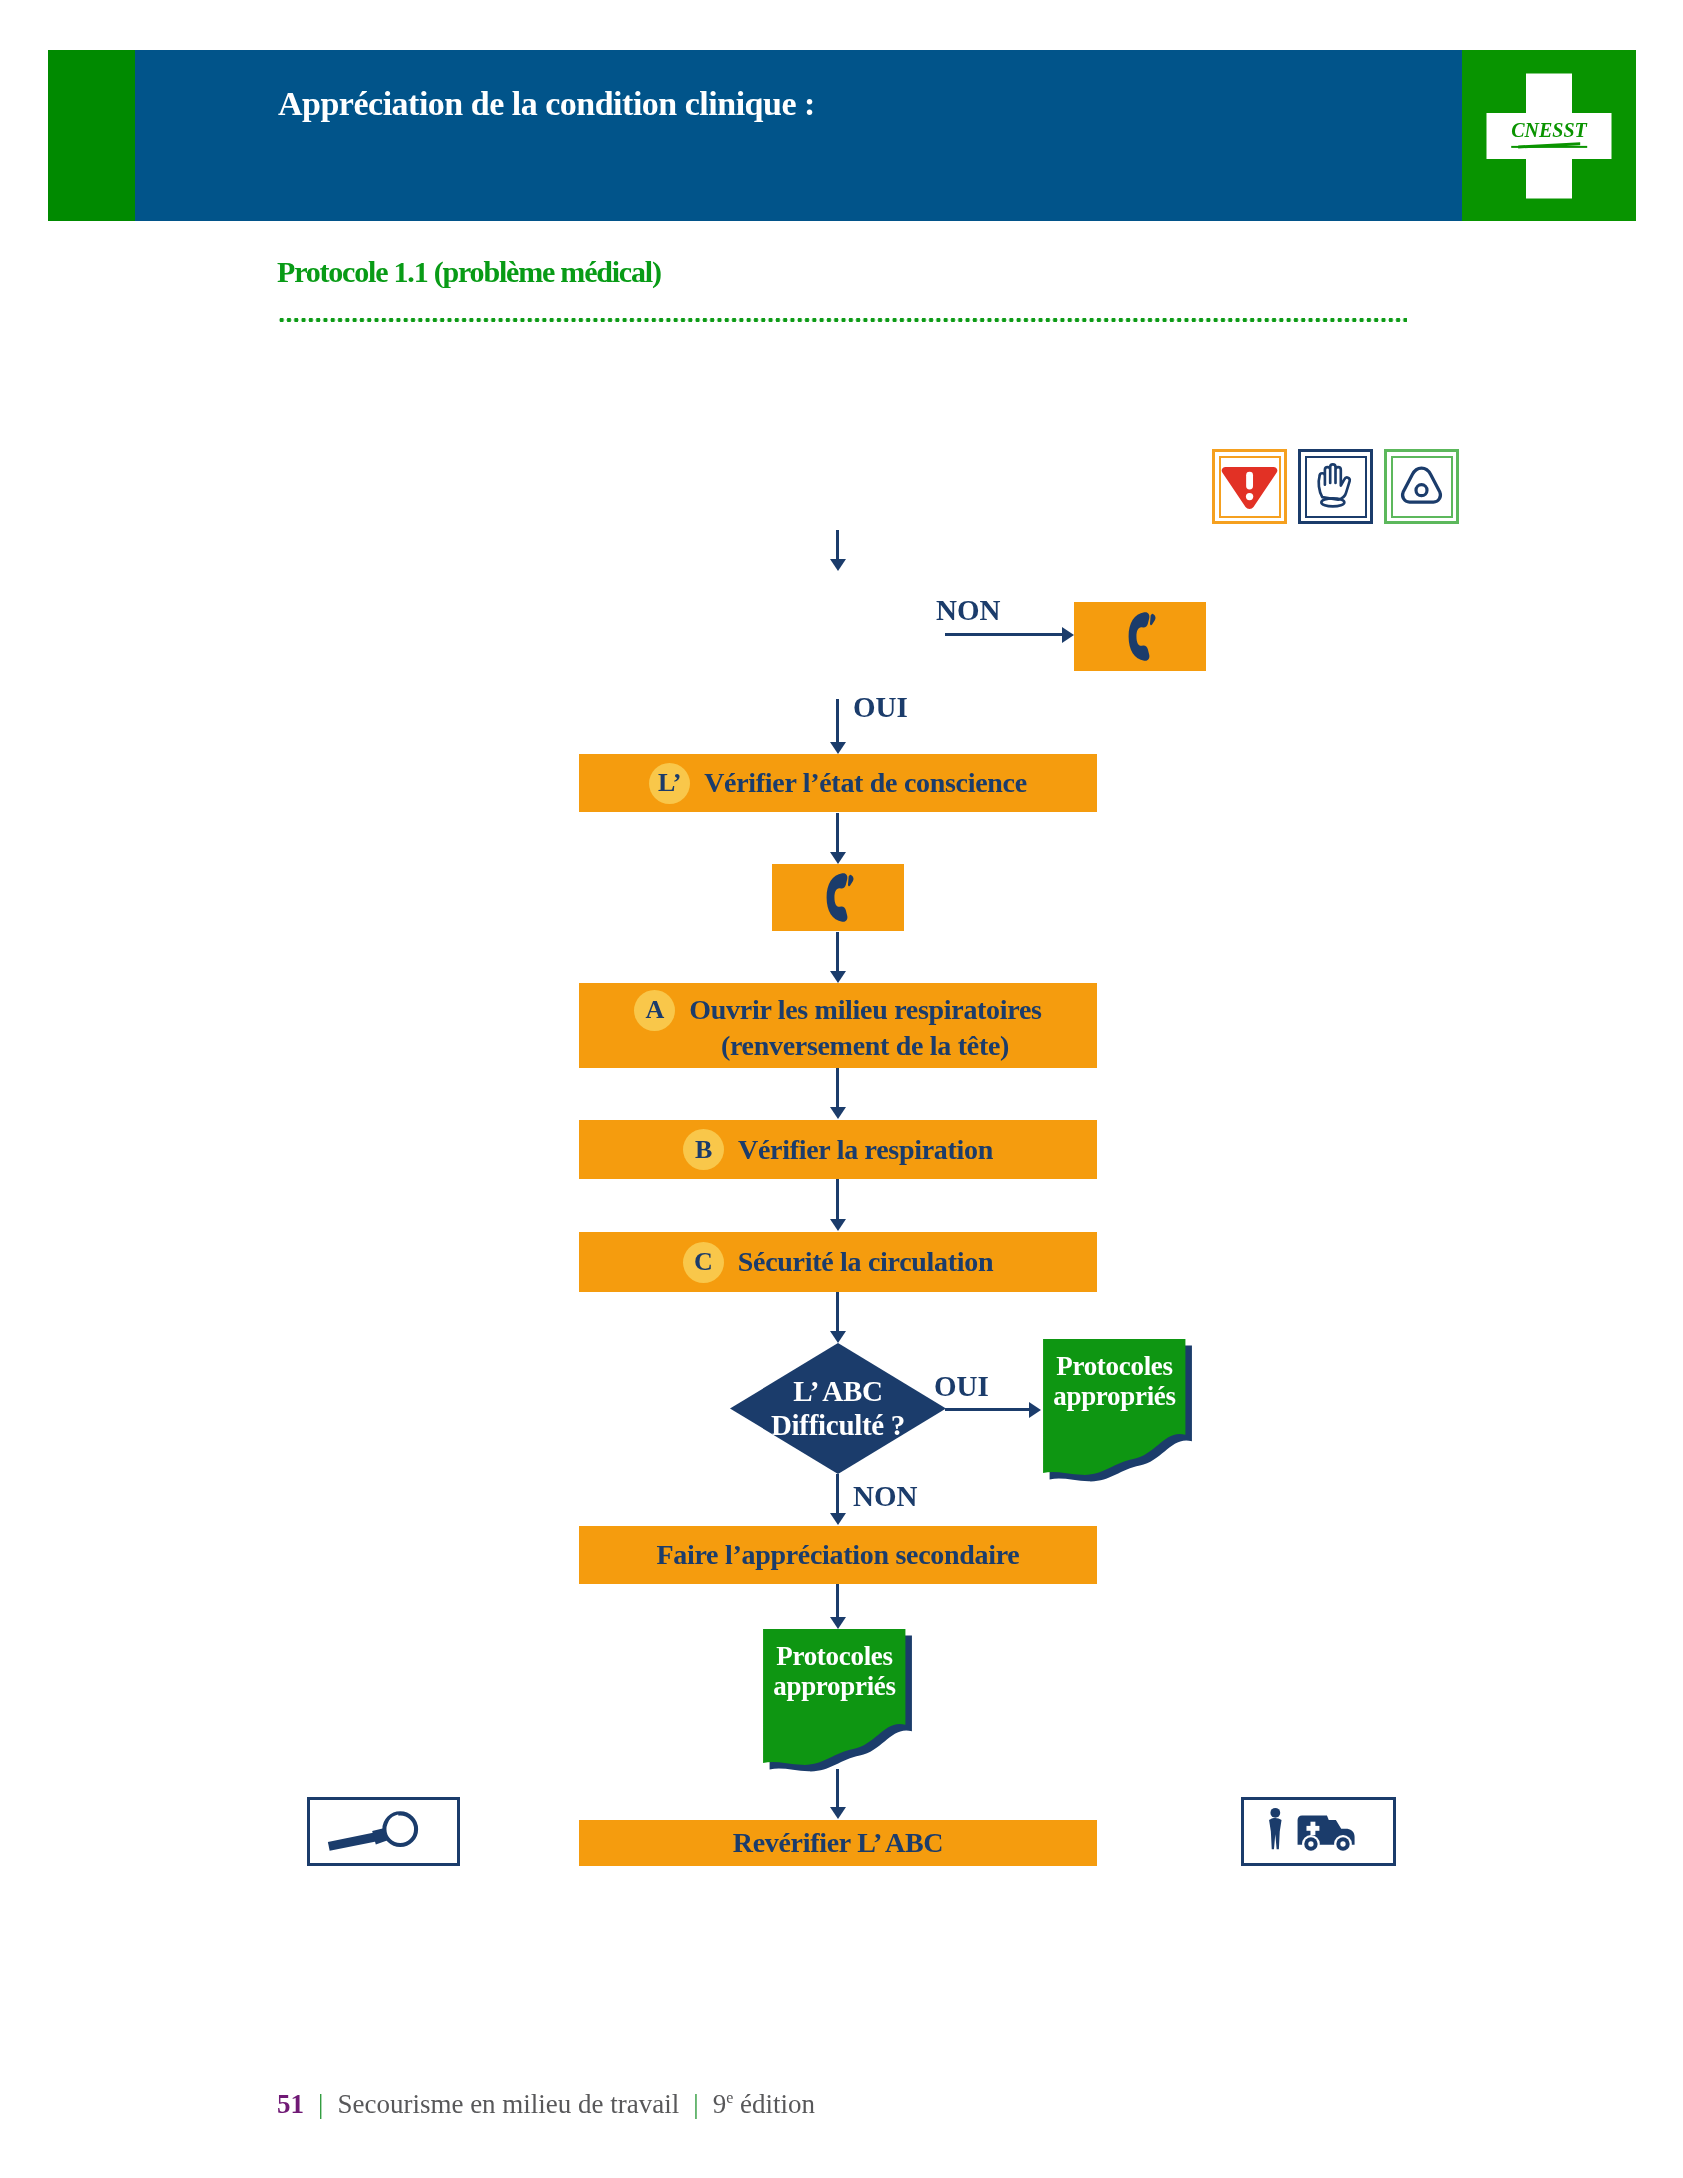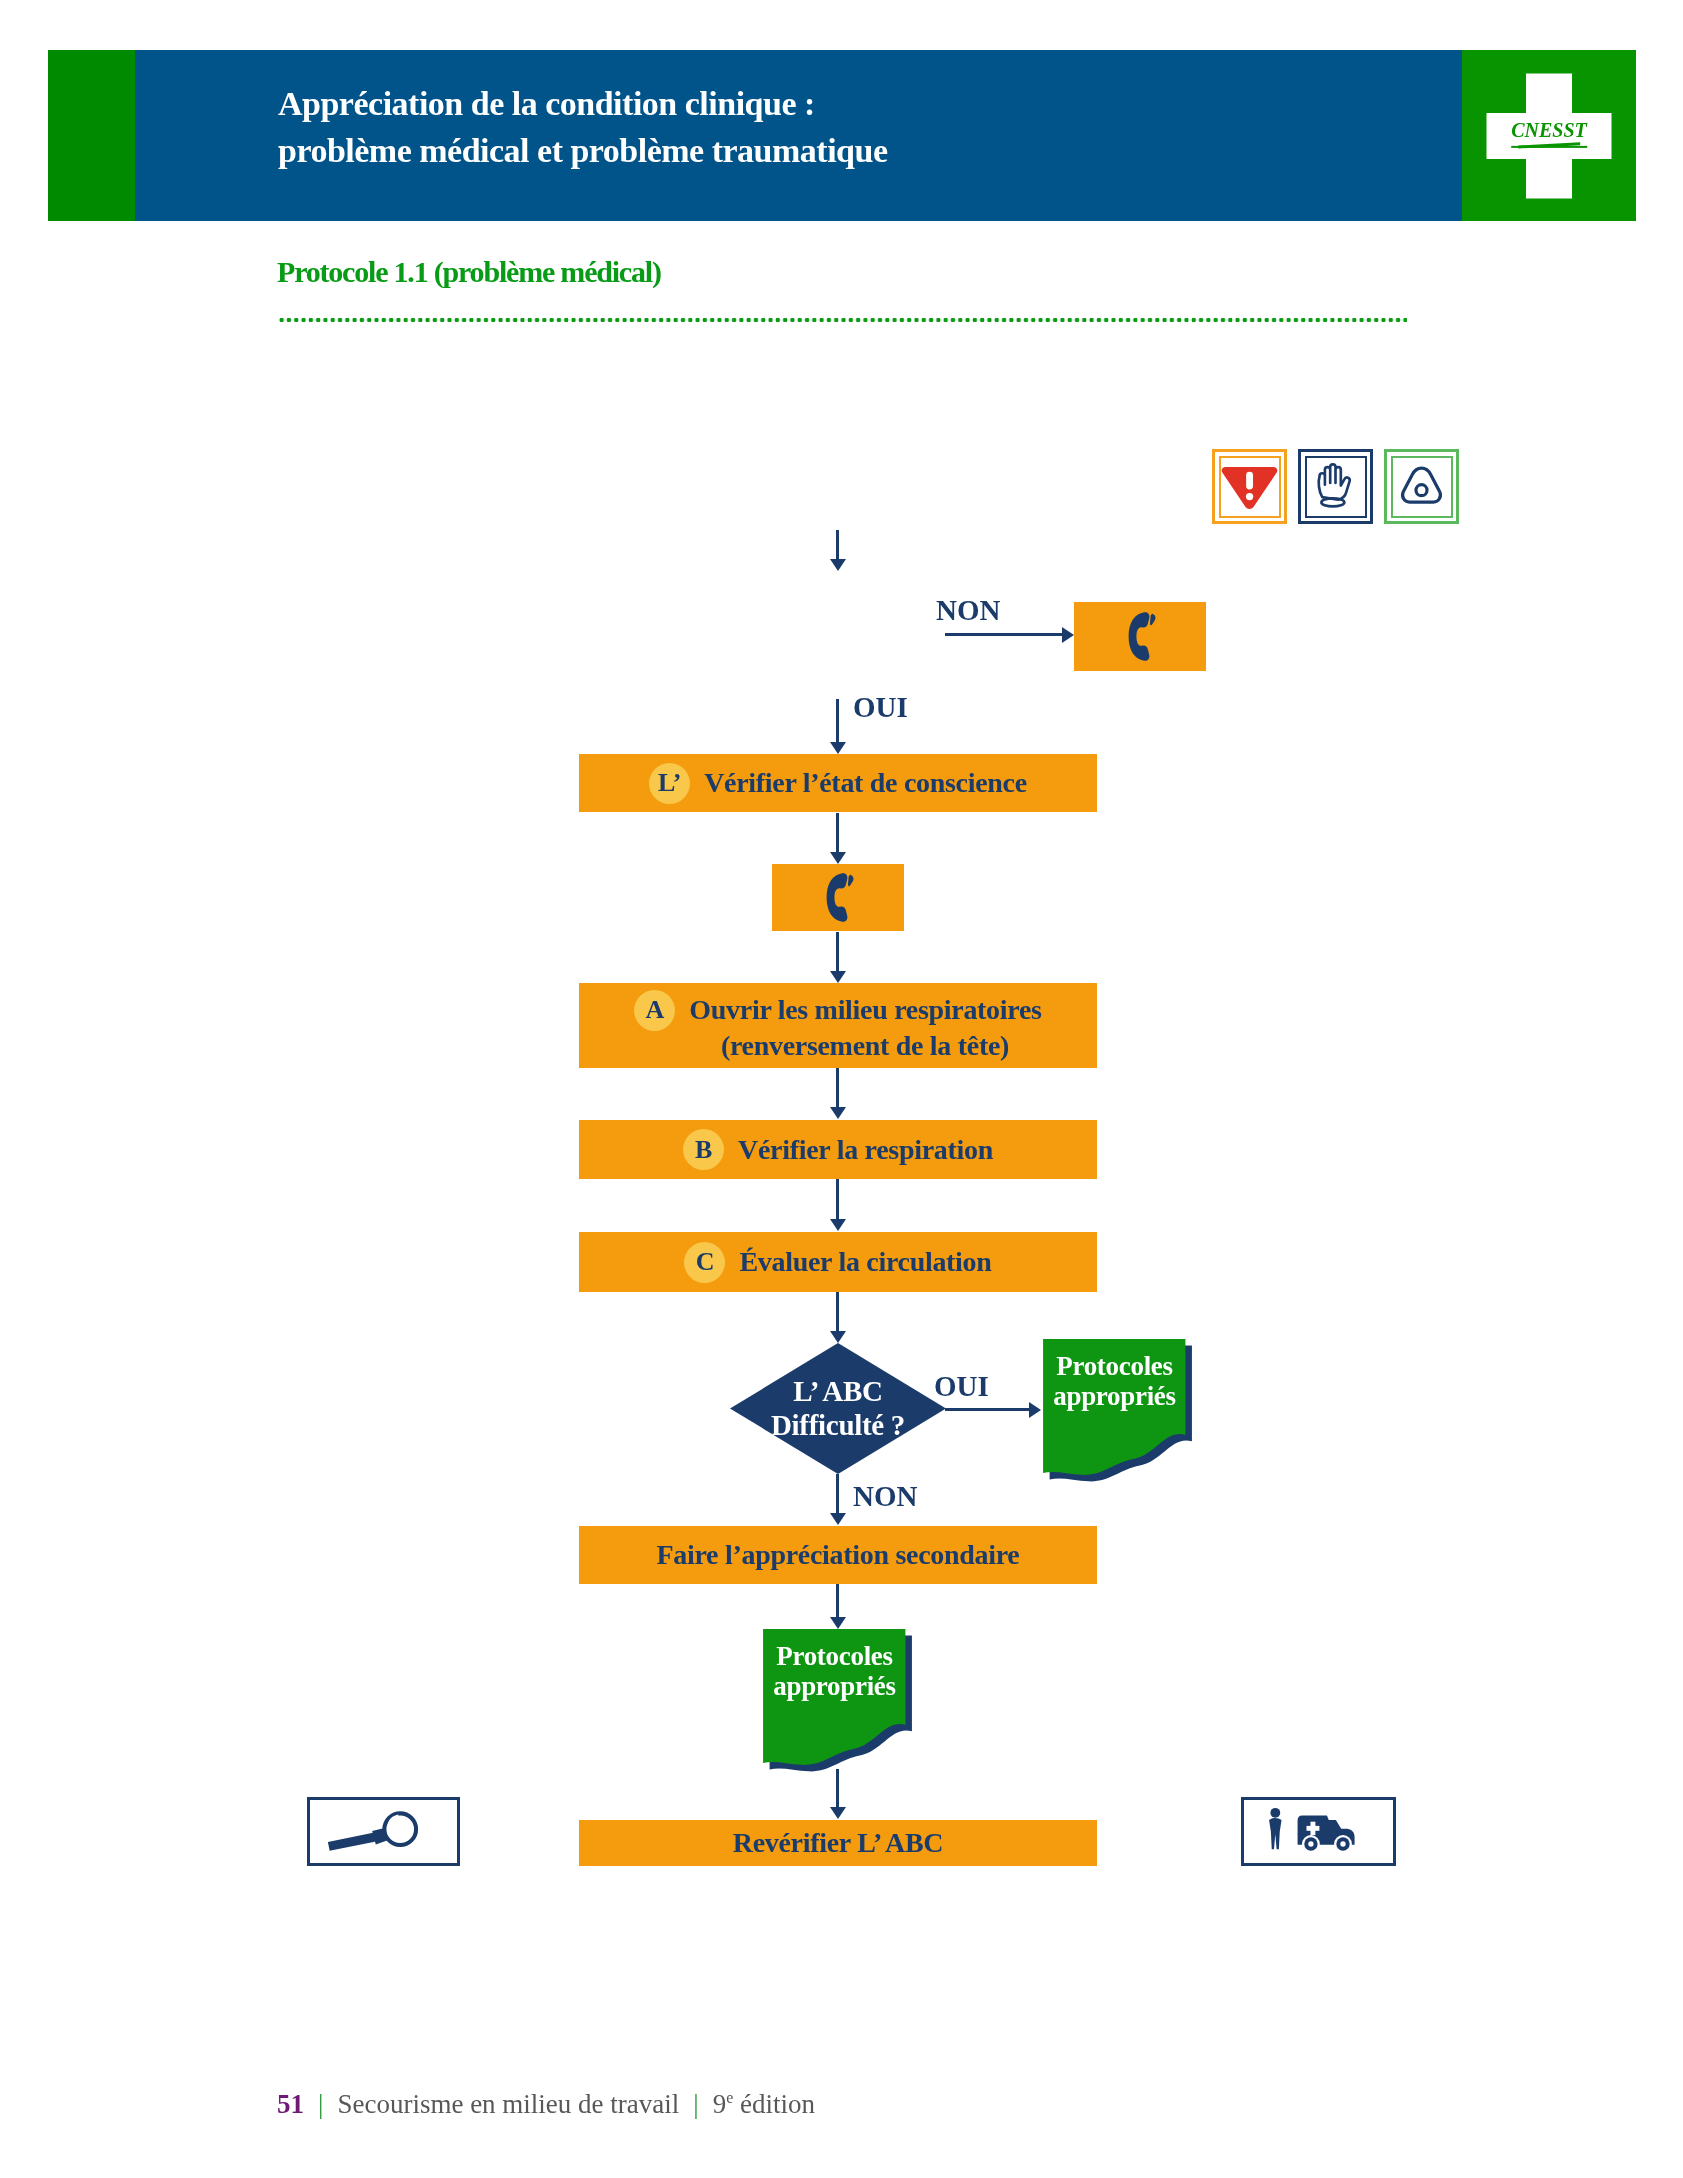--- a/index.html
+++ b/index.html
@@ -79,21 +79,20 @@
 </style>
 </head>
 <body>
 
 <div class="page">
 
   <div class="hdr-green"></div>
   <div class="hdr-banner">
     <div class="hdr-title">
       <div>Appréciation de la condition clinique :</div>
-      <div>problème médical et problème traumatique</div>
     </div>
   </div>
   <div class="logo">
     <div class="cross-v"></div>
     <div class="cross-h"></div>
     <div class="wordmark">CNESST</div>
   </div>
 
   <div class="sec-title">Protocole 1.1 (problème médical)</div>
   <div class="dots"></div>
@@ -168,21 +167,21 @@
       <span class="badge">B</span>
       <span>Vérifier la respiration</span>
     </div>
   </div>
 
   <div class="av" style="left:829px;top:1179px;height:52px;"></div>
 
   <div class="obox" style="top:1232px;height:60px;">
     <div class="row">
       <span class="badge">C</span>
-      <span>Évaluer la circulation</span>
+      <span>Sécurité la circulation</span>
     </div>
   </div>
 
   <div class="av" style="left:829px;top:1292px;height:51px;"></div>
 
   <div class="diamond" style="left:730px;top:1343px;width:216px;height:131px;">
     <div>L’ ABC</div>
     <div>Difficulté ?</div>
   </div>
   <div class="lbl" style="left:934px;top:1370px;">OUI</div>

